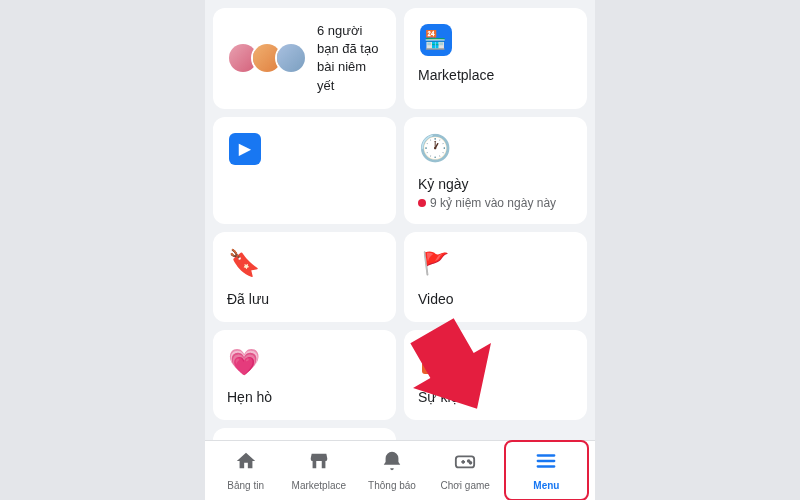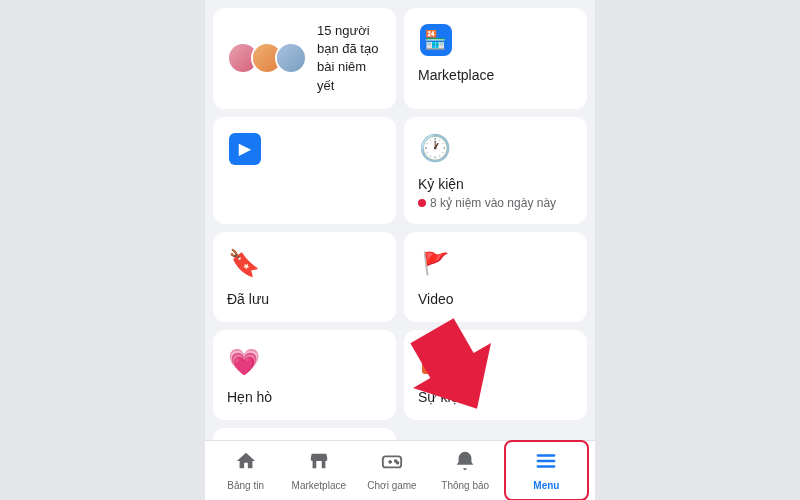--- a/index.html
+++ b/index.html
@@ -213,43 +213,43 @@
             <div class="avatar-circle">
                 <div class="avatar-img pink"></div>
               </div>
             <div class="avatar-circle">
                 <div class="avatar-img orange"></div>
               </div>
             <div class="avatar-circle">
                 <div class="avatar-img"></div>
               </div>
           </div>
-          <div class="friends-text">15 người bạn đã tạo bài
+          <div class="friends-text">6 người bạn đã tạo bài
 niêm yết</div>
         </div>
         <div class="card">
           <div class="card-icon">
             <div class="icon-marketplace">🏪</div>
           </div>
           <div class="card-label">Marketplace</div>
         </div>
       </div>
 
       <div class="grid-row">
         <div class="card">
           <div class="card-icon">
             <div class="icon-watch">▶</div>
           </div>
         </div>
         <div class="card">
           <div class="card-icon icon-clock">🕐</div>
-          <div class="card-label">Kỷ kiện</div>
+          <div class="card-label">Kỷ ngày</div>
           <div class="card-subtitle">
             <span class="dot-red"></span>
-            <span>8 kỷ niệm vào ngày này</span>
+            <span>9 kỷ niệm vào ngày này</span>
           </div>
         </div>
       </div>
 
       <div class="grid-row">
         <div class="card">
           <div class="card-icon icon-bookmark">🔖</div>
           <div class="card-label">Đã lưu</div>
         </div>
         <div class="card">
@@ -301,38 +301,38 @@
         <div class="nav-icon">
           <svg width="22" height="22" viewBox="0 0 24 24" fill="#65676b">
               <path d="M3 9l1-5h16l1 5v1a2 2 0 01-2 2v8H5v-8a2 2 0 01-2-2V9z"></path>
               <path d="M9 21V12h6v9" fill="white"></path>
             </svg>
         </div>
         <div class="nav-label">Marketplace</div>
       </div>
       <div class="nav-item">
         <div class="nav-icon">
+          <svg width="22" height="22" viewBox="0 0 24 24" fill="#65676b">
+              <path d="M12 2a7 7 0 00-7 7v4l-2 3h18l-2-3V9a7 7 0 00-7-7zm0 20a2 2 0 002-2h-4a2 2 0 002 2z"></path>
+            </svg>
+        </div>
+        <div class="nav-label">Thông báo</div>
+      </div>
+      <div class="nav-item">
+        <div class="nav-icon">
           <svg width="22" height="22" viewBox="0 0 24 24" fill="none" stroke="#65676b" stroke-width="2">
               <rect x="2" y="7" width="20" height="12" rx="3"></rect>
               <line x1="8" y1="13" x2="12" y2="13"></line>
               <line x1="10" y1="11" x2="10" y2="15"></line>
               <circle cx="16" cy="12" r="1" fill="#65676b"></circle>
               <circle cx="18" cy="14" r="1" fill="#65676b"></circle>
             </svg>
         </div>
         <div class="nav-label">Chơi game</div>
       </div>
-      <div class="nav-item">
-        <div class="nav-icon">
-          <svg width="22" height="22" viewBox="0 0 24 24" fill="#65676b">
-              <path d="M12 2a7 7 0 00-7 7v4l-2 3h18l-2-3V9a7 7 0 00-7-7zm0 20a2 2 0 002-2h-4a2 2 0 002 2z"></path>
-            </svg>
-        </div>
-        <div class="nav-label">Thông báo</div>
-      </div>
       <div class="nav-item-menu">
         <div class="nav-icon active">
           <svg width="22" height="22" viewBox="0 0 24 24" fill="#1877f2">
               <path d="M3 6h18M3 12h18M3 18h18" stroke="#1877f2" stroke-width="2.5" stroke-linecap="round"></path>
             </svg>
         </div>
         <div class="nav-label active">Menu</div>
       </div>
     </div>
   </div>

